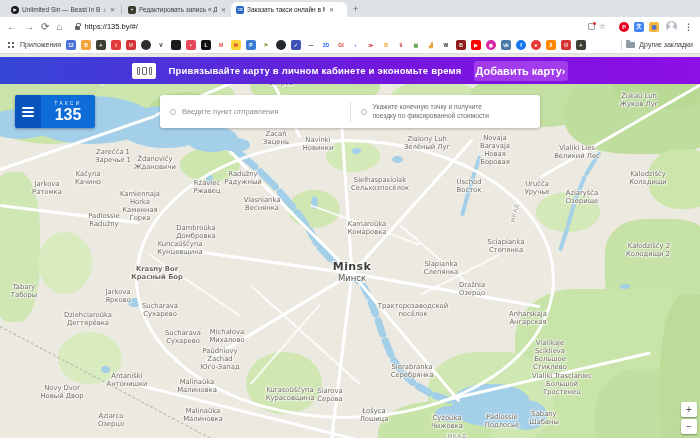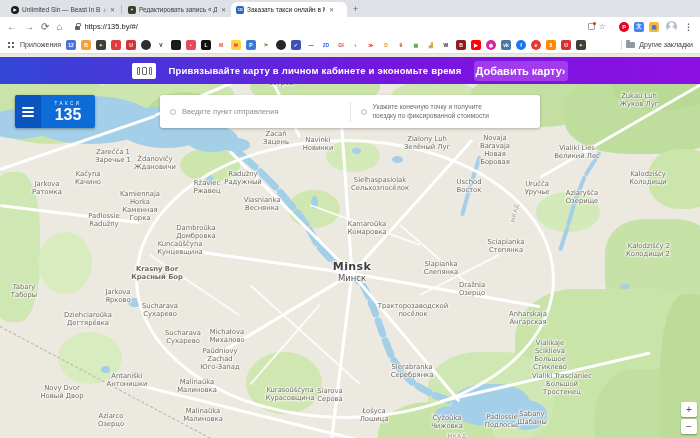--- a/index.html
+++ b/index.html
@@ -476,21 +476,21 @@
           <div class="cyr">Лошица</div>
         </div>
         <div class="mlabel" style="left: 447px; top: 368px;">
           <div class="lat">Čyžoŭka</div>
           <div class="cyr">Чижовка</div>
         </div>
         <div class="mlabel" style="left: 502px; top: 367px;">
           <div class="lat">Padlossie</div>
           <div class="cyr">Подлосье</div>
         </div>
-        <div class="mlabel" style="left: 532px; top: 364px;">
+        <div class="mlabel" style="left: 544px; top: 364px;">
           <div class="lat">Šabany</div>
           <div class="cyr">Шабаны</div>
         </div>
         <div class="mlabel" style="left: 111px; top: 366px;">
           <div class="lat">Aziarco</div>
           <div class="cyr">Озерцо</div>
         </div>
         <div class="mlabel road-lb" style="left: 515px; top: 159px; transform: translate(-50%, -50%) rotate(-78deg);">
           <div class="lat">МКАД</div>
           <div class="cyr"></div>

